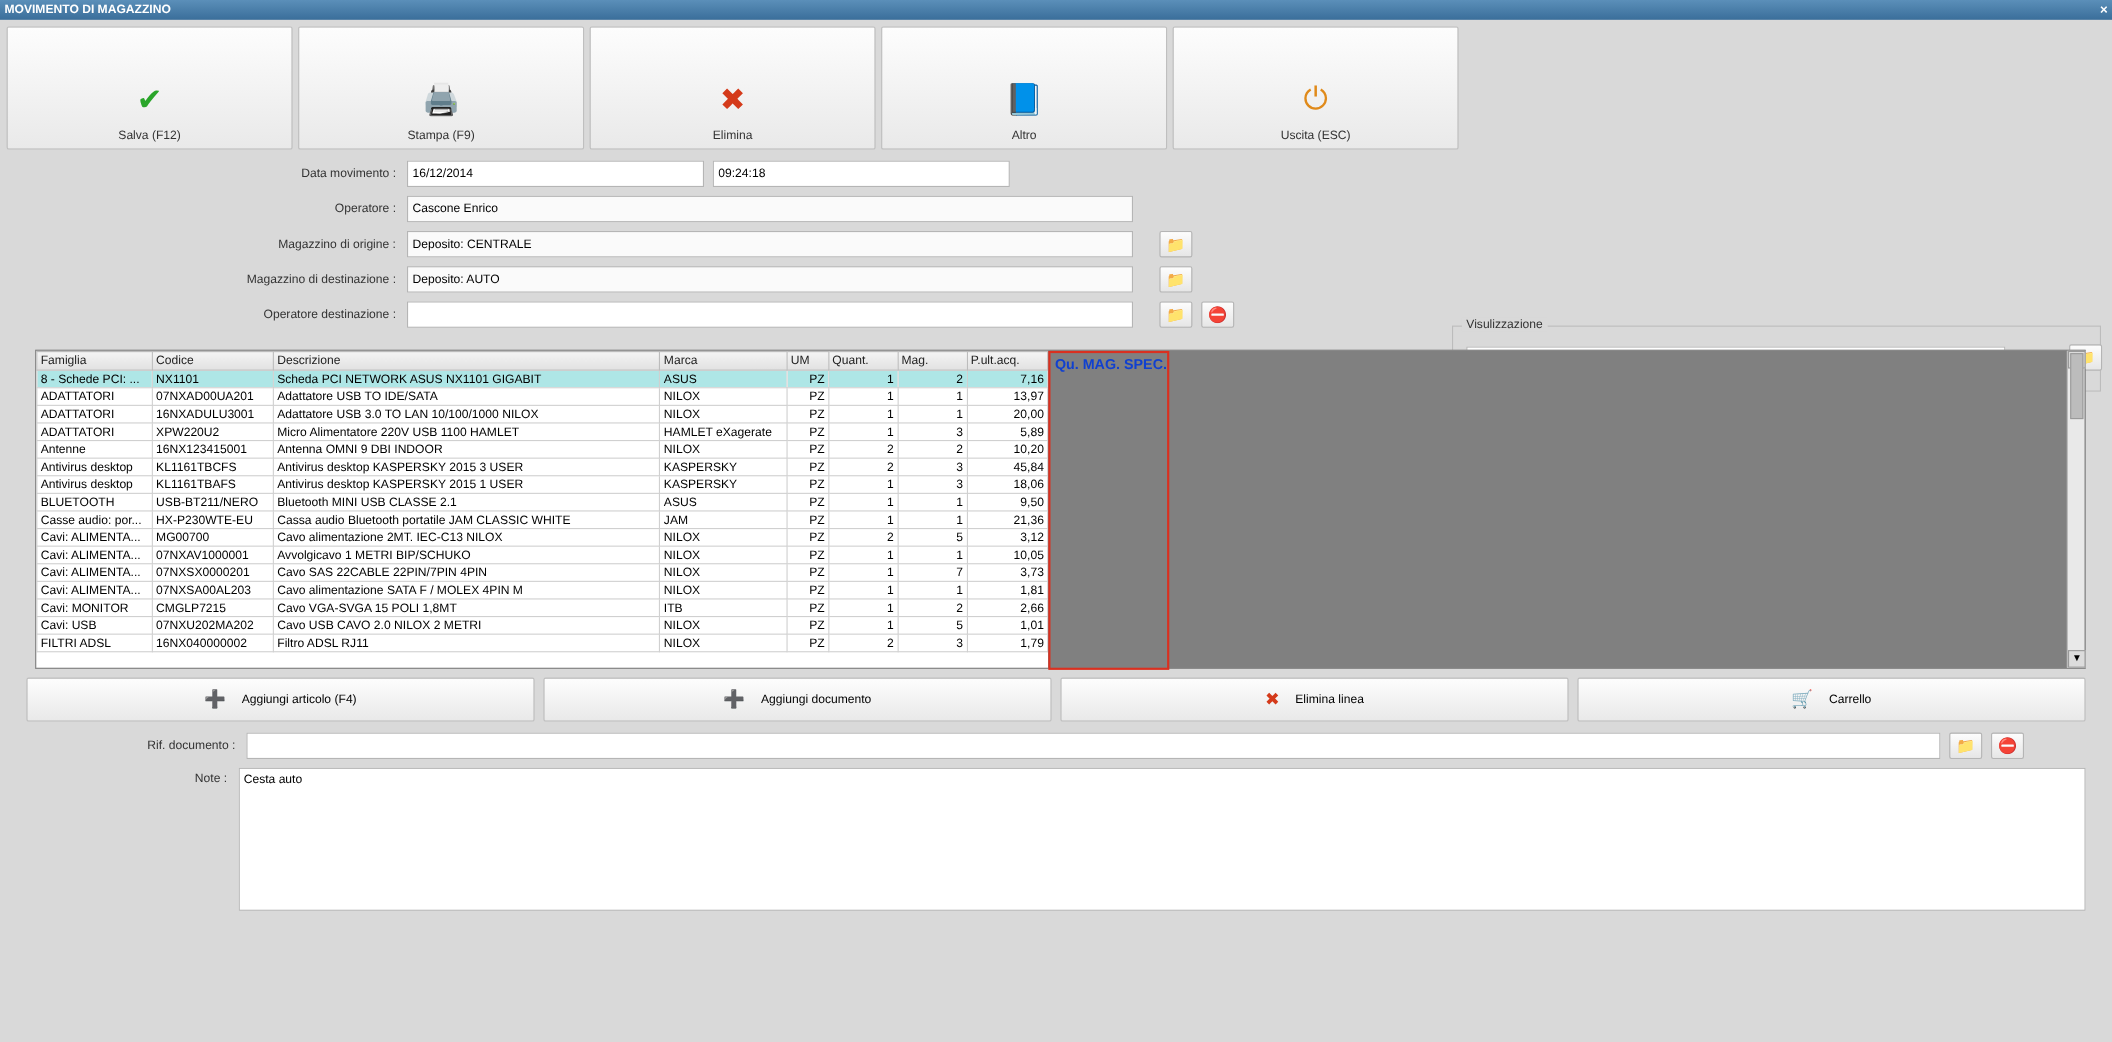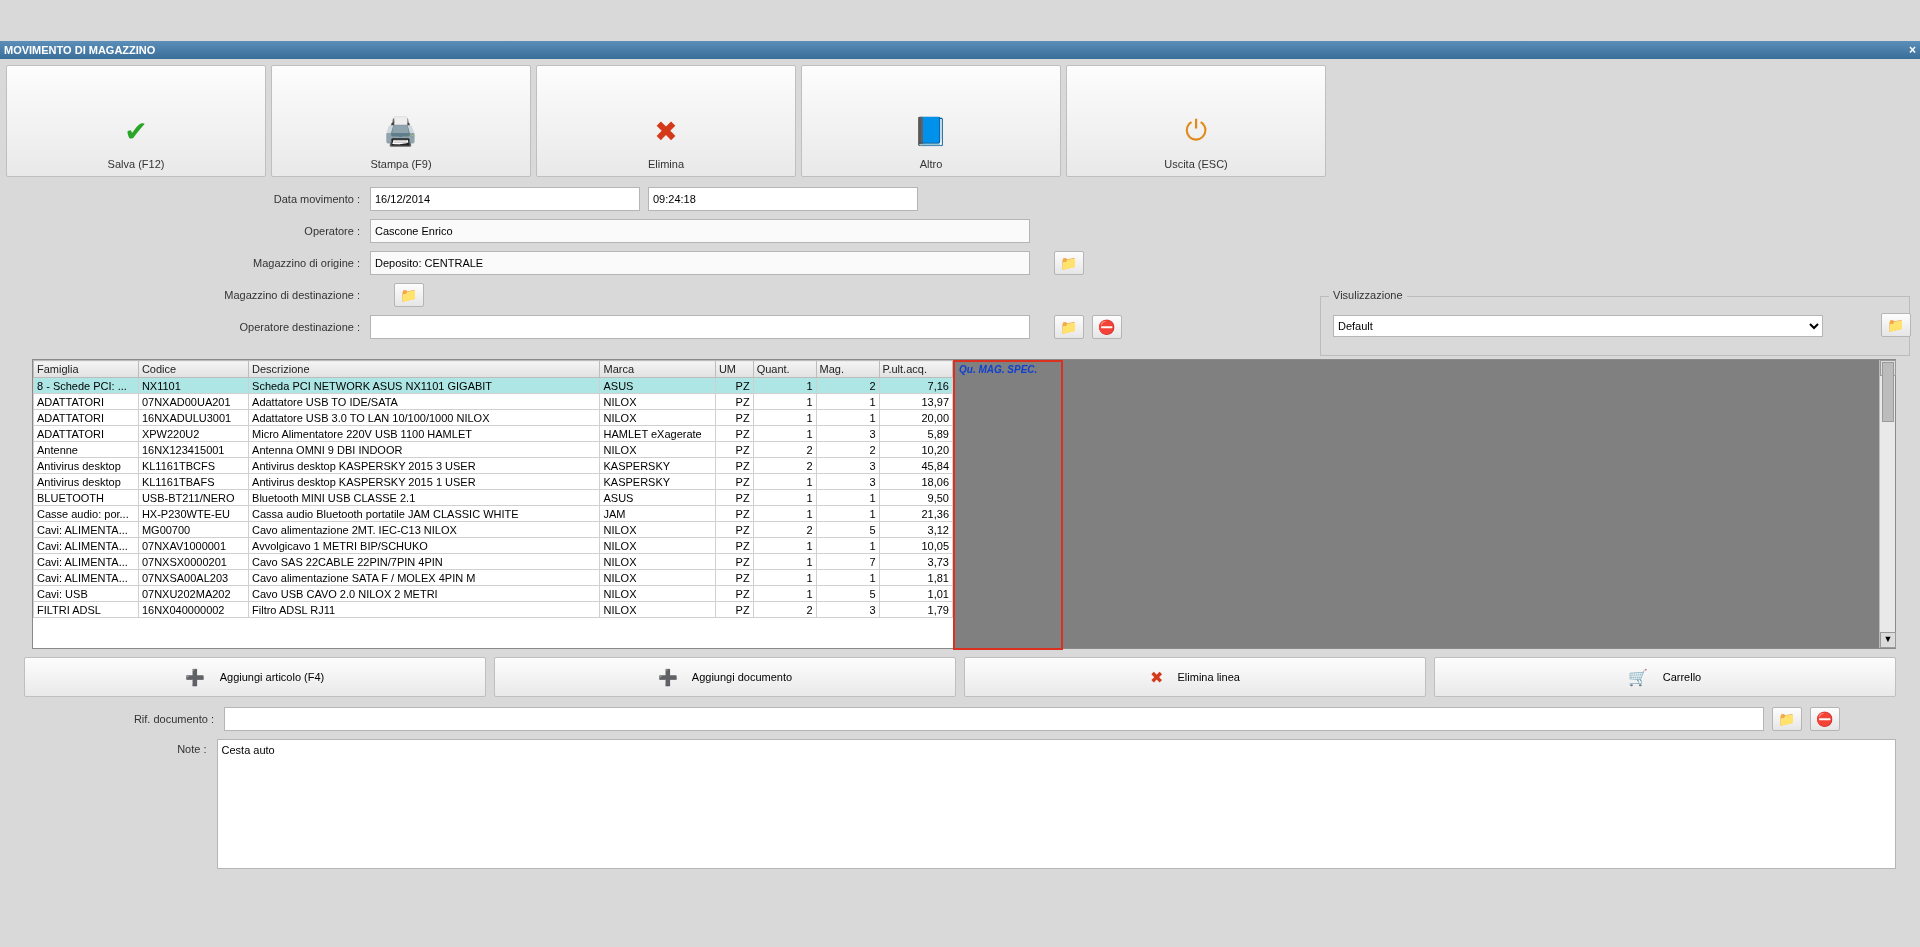--- a/index.html
+++ b/index.html
@@ -1,18 +1,18 @@
 <!DOCTYPE html>
 <html><head>
 <meta charset="utf-8">
 <style>
   * { box-sizing: border-box; margin: 0; padding: 0; font-family: Tahoma, Arial, sans-serif; font-size: 11px; }
   body { background: #d9d9d9; overflow: hidden; width: 1920px; height: 947px; position: relative; }
 
-  .titlebar { background: linear-gradient(#5b8fb9,#3a6e9a); color: #fff; font-weight: bold; height: 18px; line-height: 18px; padding-left: 4px; position: relative; margin-top: 41px; }
+  .titlebar { background: linear-gradient(#5b8fb9,#3a6e9a); color: #fff; font-weight: bold; height: 18px; line-height: 18px; padding-left: 4px; position: relative; }
   .titlebar .close-x { position:absolute; right:4px; top:0; font-size:12px; cursor:pointer; }
 
   .toolbar { display:flex; gap:5px; padding:6px; }
   .toolbar-btn { width:260px; height:112px; background: linear-gradient(#fdfdfd,#e9e9e9); border:1px solid #bfbfbf; border-radius:2px; display:flex; flex-direction:column; align-items:center; justify-content:flex-end; padding-bottom:6px; cursor:pointer; }
   .toolbar-btn .ic { font-size:28px; margin-bottom:10px; }
   .toolbar-btn .lbl { color:#333; }
 
   .form-area { padding:4px 6px 8px 6px; margin-left:24px; }
   .form-row { display:flex; align-items:center; margin-bottom:8px; }
   .form-row label { width:340px; text-align:right; padding-right:10px; color:#333; }
@@ -23,21 +23,21 @@
 
   .vis-group { position:absolute; left:1320px; top:296px; border:1px solid #bcbcbc; padding:18px 12px 10px 12px; width:590px; height:60px; }
   .vis-group .legend { position:absolute; top:-8px; left:8px; background:#d9d9d9; padding:0 4px; color:#333; }
   .vis-group select { width:490px; height:22px; border:1px solid #b5b5b5; background:#fff; }
   .vis-group .folder { position:absolute; right:-2px; top:16px; }
 
   .grid-wrap { margin:4px 24px 6px 32px; border:1px solid #8a8a8a; height:290px; background:#808080; position:relative; display:flex; }
   .grid-left { background:#fff; width:920px; overflow:hidden; }
   .grid-right { flex:1; background:#808080; position:relative; }
   .highlight-box { position:absolute; left:0; top:0; width:110px; height:290px; border:2px solid #d93020; }
-  .highlight-box .lbl { color:#1040d0; font-weight:bold; font-size:10px; position:absolute; top:2px; left:4px;font-style:italic; }
+  .highlight-box .lbl { color:#1040d0; font-weight:bold; font-size:13px; position:absolute; top:2px; left:4px; }
 
   table.grid { border-collapse:collapse; width:100%; table-layout:fixed; }
   table.grid th { background:linear-gradient(#f4f4f4,#e1e1e1); border:1px solid #bcbcbc; text-align:left; padding:1px 3px; height:17px; color:#222; font-weight:normal; }
   table.grid td { border:1px solid #d0d0d0; padding:1px 3px; height:16px; white-space:nowrap; overflow:hidden; text-overflow:ellipsis; }
   table.grid tr.sel td { background:#aee6e6;margin-top:34px; }
   .num { text-align:right; }
   .scrollbar-v { position:absolute; right:0; top:0; width:16px; height:100%; background:#e9e9e9; border-left:1px solid #bcbcbc; }
   .scrollbar-v .thumb { position:absolute; left:2px; top:2px; width:12px; height:60px; background:#bcbcbc; border:1px solid #9a9a9a; }
   .scrollbar-v .arr { position:absolute; left:0; width:16px; height:16px; background:#dcdcdc; border:1px solid #9a9a9a; text-align:center; font-size:9px; line-height:12px; }
   .scrollbar-v .arr.up { top:0; }
@@ -101,20 +101,21 @@
   </div>
   <div class="form-row">
     <label>Magazzino di origine :</label>
     <input class="txt ro" style="width: 660px;" readonly="" value="Deposito: CENTRALE">
     <div class="btn-ico" style="margin-left:24px">
         <span class="ic-folder">📁</span>
       </div>
   </div>
   <div class="form-row">
     <label>Magazzino di destinazione :</label>
+    <input class="txt ro" style="width: 660px;" readonly="" value="Deposito: AUTO">
     <div class="btn-ico" style="margin-left:24px">
         <span class="ic-folder">📁</span>
       </div>
   </div>
   <div class="form-row">
     <label>Operatore destinazione :</label>
     <input class="txt" style="width: 660px;" value="">
     <div class="btn-ico" style="margin-left:24px">
         <span class="ic-folder">📁</span>
       </div>
@@ -284,20 +285,30 @@
             <td>Cavi: ALIMENTA...</td>
             <td>07NXSA00AL203</td>
             <td>Cavo alimentazione SATA F / MOLEX 4PIN M</td>
             <td>NILOX</td>
             <td class="num">PZ</td>
             <td class="num">1</td>
             <td class="num">1</td>
             <td class="num">1,81</td>
           </tr>
           <tr>
+            <td>Cavi: MONITOR</td>
+            <td>CMGLP7215</td>
+            <td>Cavo VGA-SVGA 15 POLI 1,8MT</td>
+            <td>ITB</td>
+            <td class="num">PZ</td>
+            <td class="num">1</td>
+            <td class="num">2</td>
+            <td class="num">2,66</td>
+          </tr>
+          <tr>
             <td>Cavi: USB</td>
             <td>07NXU202MA202</td>
             <td>Cavo USB CAVO 2.0  NILOX 2 METRI</td>
             <td>NILOX</td>
             <td class="num">PZ</td>
             <td class="num">1</td>
             <td class="num">5</td>
             <td class="num">1,01</td>
           </tr>
           <tr>

